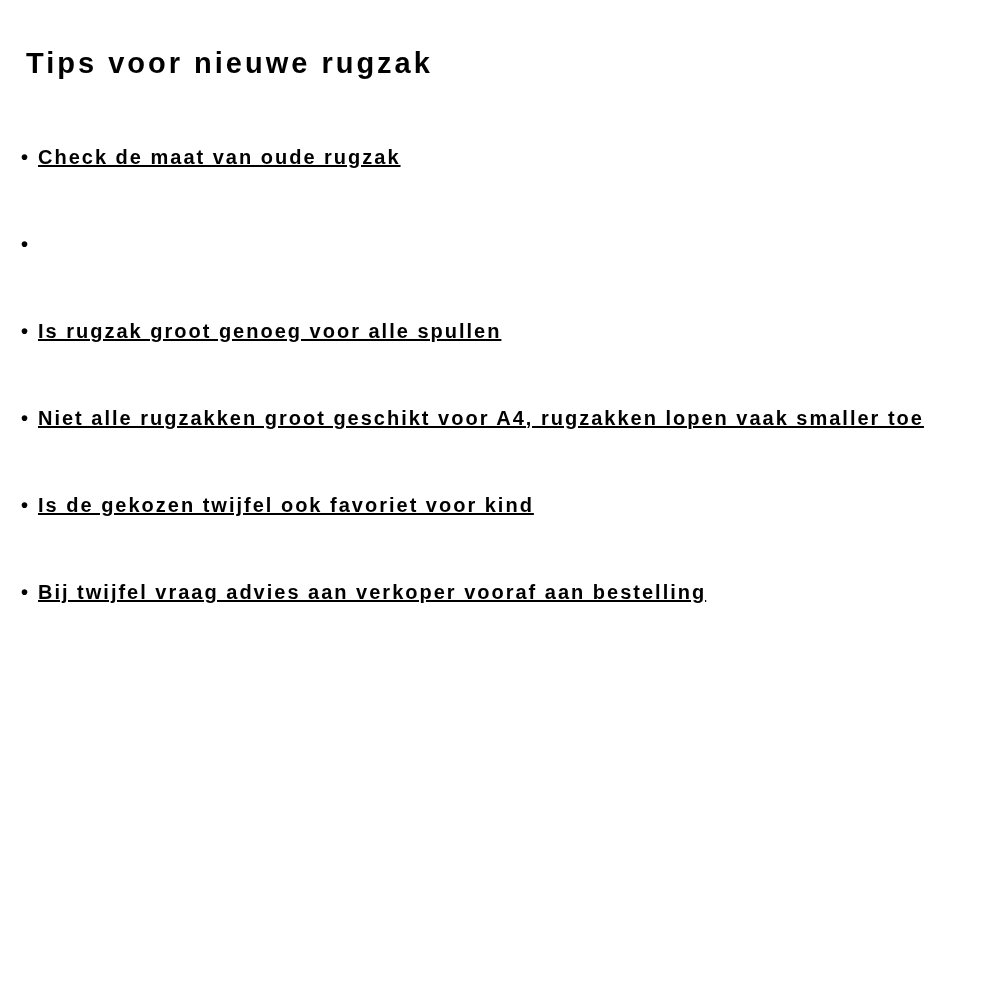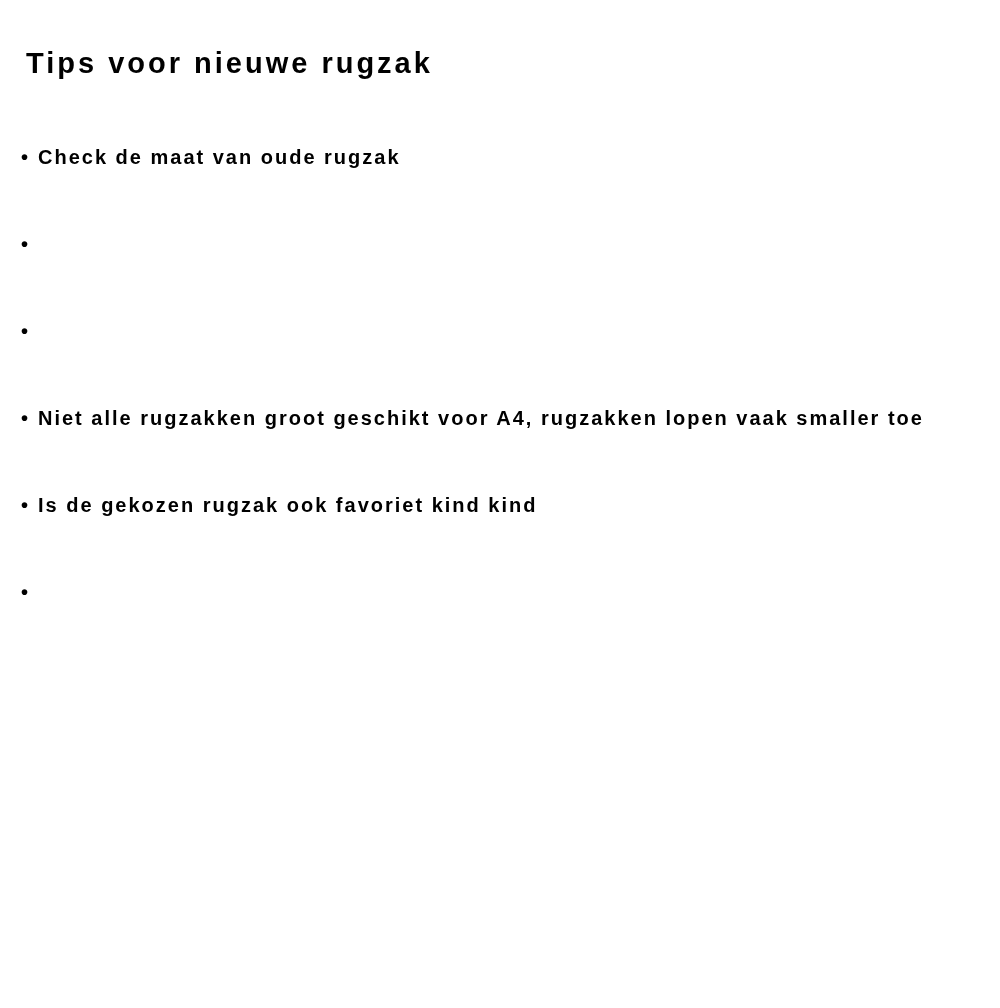--- a/index.html
+++ b/index.html
@@ -57,46 +57,49 @@
   }
   .bullet-marker {
     display: inline-block;
     width: 17px;
     flex: 0 0 17px;
     letter-spacing: 0;
     font-size: 20px;
   }
   .bullet-text {
     display: inline-block;
+    text-decoration: underline;
   }
 </style>
 </head>
 <body>
 
 <div class="page">
 
   <h1 class="page-title">Tips voor nieuwe rugzak</h1>
 
   <ul class="bullet-list">
     <li>
       <span class="bullet-marker">•</span>
       <span class="bullet-text">Check de maat van oude rugzak</span>
     </li>
     <li>
       <span class="bullet-marker">•</span>
     </li>
     <li>
       <span class="bullet-marker">•</span>
+      <span class="bullet-text">Is rugzak groot genoeg voor alle spullen</span>
     </li>
     <li>
       <span class="bullet-marker">•</span>
       <span class="bullet-text">Niet alle rugzakken groot geschikt voor A4, rugzakken lopen vaak smaller toe</span>
     </li>
     <li>
       <span class="bullet-marker">•</span>
-      <span class="bullet-text">Is de gekozen rugzak ook favoriet kind kind</span>
+      <span class="bullet-text">Is de gekozen twijfel ook favoriet voor kind</span>
     </li>
     <li>
       <span class="bullet-marker">•</span>
+      <span class="bullet-text">Bij twijfel vraag advies aan verkoper vooraf aan bestelling</span>
     </li>
   </ul>
 
 </div>
 
 </body></html>

